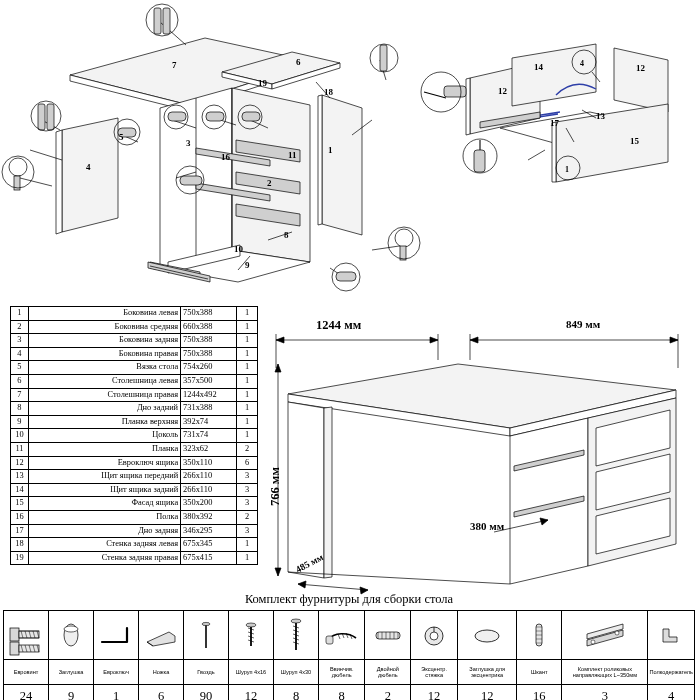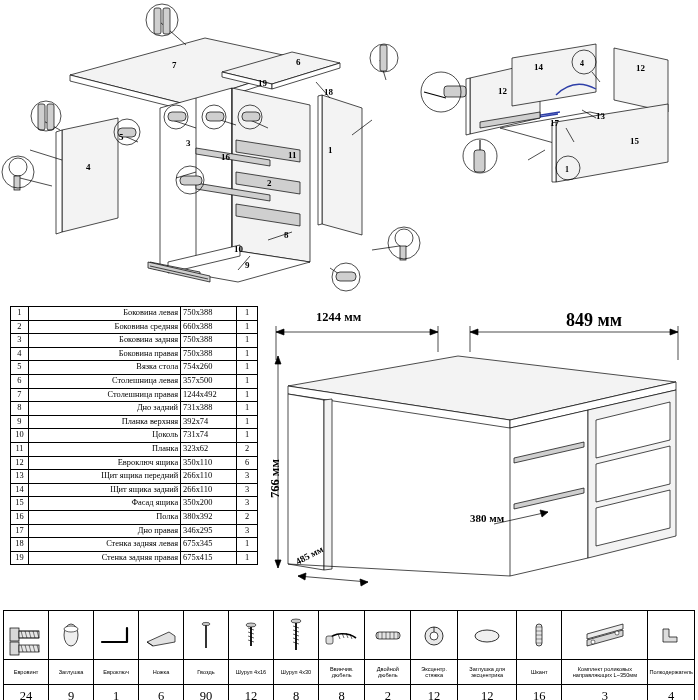--- a/index.html
+++ b/index.html
@@ -33,21 +33,21 @@
     line-height:12.6px;
     white-space:nowrap;
     overflow:hidden;
   }
   .c-no{width:13px;text-align:center;}
   .c-name{width:150px;text-align:right;}
   .c-dim{width:52px;text-align:left;}
   .c-qty{width:16px;text-align:center;}
 
   
-  #dimdraw{left:258px;top:308px;width:440px;height:288px;}
+  #dimdraw{left:258px;top:316px;width:440px;height:288px;}
   .dimlabel{
     position:absolute;font-size:11px;font-weight:bold;
     font-family:"Liberation Serif",serif;
   }
   .vert{
     transform:rotate(-90deg);
     transform-origin:left top;
   }
 
   
@@ -344,21 +344,21 @@
           <td class="c-qty">3</td>
         </tr>
         <tr>
           <td class="c-no">16</td>
           <td class="c-name">Полка</td>
           <td class="c-dim">380x392</td>
           <td class="c-qty">2</td>
         </tr>
         <tr>
           <td class="c-no">17</td>
-          <td class="c-name">Дно правая</td>
+          <td class="c-name">Дно задняя</td>
           <td class="c-dim">346x295</td>
           <td class="c-qty">3</td>
         </tr>
         <tr>
           <td class="c-no">18</td>
           <td class="c-name">Стенка задняя левая</td>
           <td class="c-dim">675x345</td>
           <td class="c-qty">1</td>
         </tr>
         <tr>
@@ -430,26 +430,27 @@
       </g>
 
       <g class="ln thin">
         <line x1="40" y1="268" x2="110" y2="274"></line>
         <polygon points="40,268 48,265 47,272" fill="#000"></polygon>
         <polygon points="110,274 102,271 103,278" fill="#000"></polygon>
       </g>
     </svg>
 
     <div class="dimlabel" style="left:58px;top:2px;font-size:12.5px;">1244 мм</div>
-    <div class="dimlabel" style="left:308px;top:2px;font-size:18px;">849 мм</div>
+    <div class="dimlabel" style="left:308px;top:2px;font-size:11px;">849 мм</div>
     <div class="dimlabel vert" style="left:10px;top:190px;font-size:12.5px;">766 мм</div>
     <div class="dimlabel" style="left:212px;top:204px;font-size:11px;">380 мм</div>
     <div class="dimlabel" style="left:36px;top:250px;font-size:9.5px;transform:rotate(-28deg);transform-origin:left top;"><span>485 мм</span></div>
   </div>
 
+  <div id="kit-title">Комплект фурнитуры для сборки стола</div>
 
   <table id="kit">
     <tbody>
       <tr id="kit-icons">
           <td class="icon-cell">
             <div style="display:flex;align-items:center;justify-content:center;">
               <svg width="44" height="46" viewBox="0 0 44 46">
                 <rect x="6" y="16" width="9" height="13" fill="#d8d8d8" stroke="#000" stroke-width=".7"></rect>
                 <rect x="15" y="19" width="20" height="7" fill="#e6e6e6" stroke="#000" stroke-width=".7"></rect>
                 <path d="M15 19 l20 0 M15 26 l20 0" stroke="#000" stroke-width=".5"></path>

